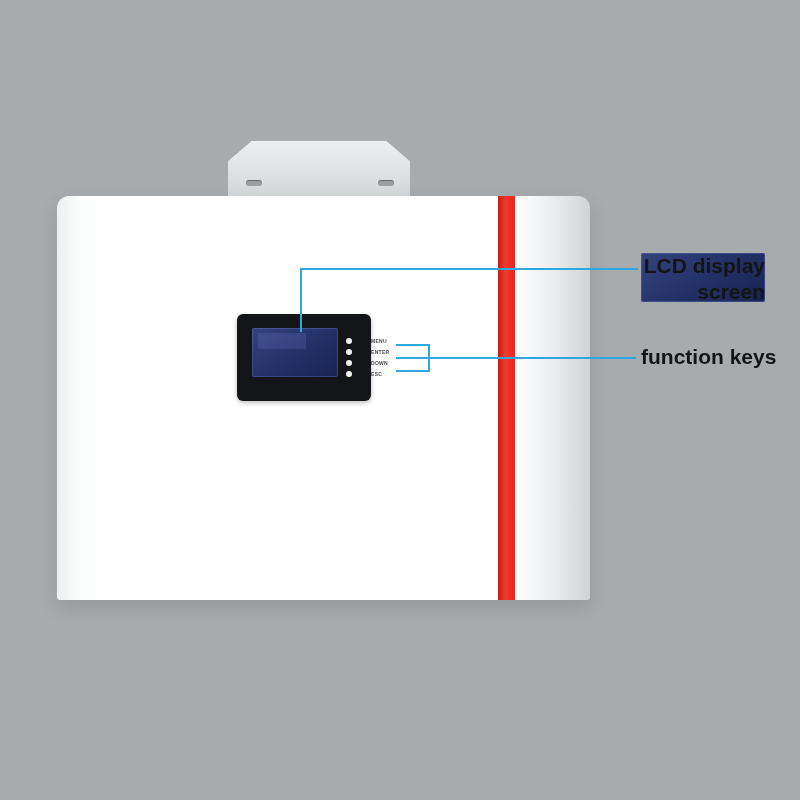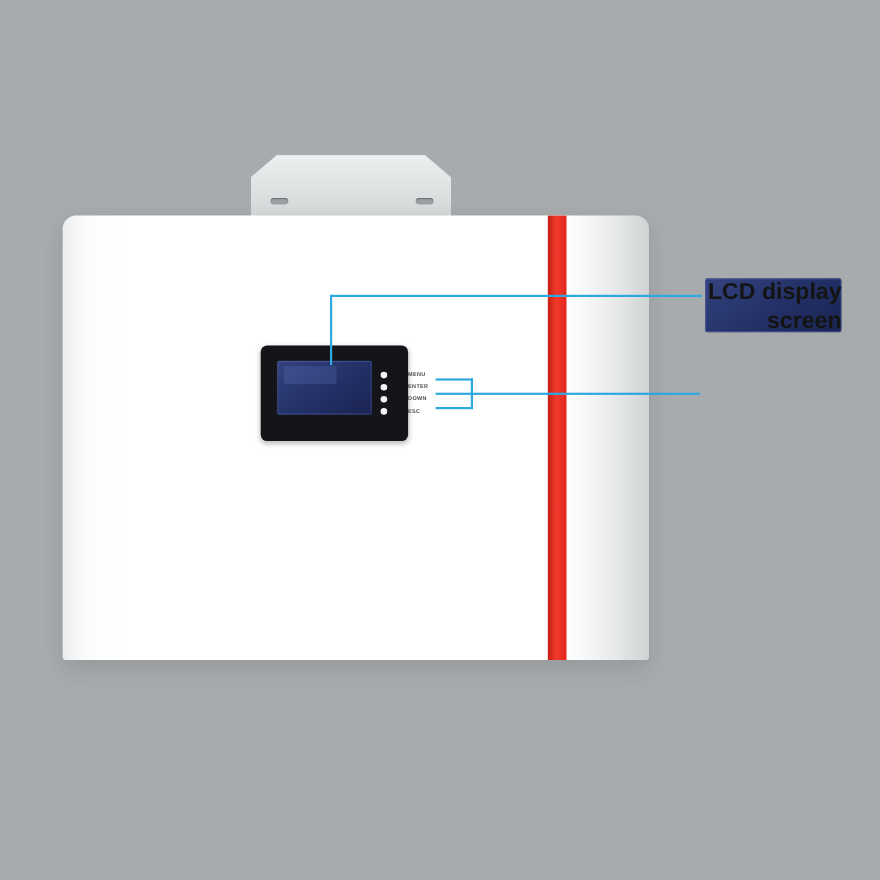--- a/index.html
+++ b/index.html
@@ -121,14 +121,15 @@
   <div class="line lcd-line-v"></div>
   <div class="line lcd-line-h"></div>
 
   <div class="line fk-line-1"></div>
   <div class="line fk-line-2"></div>
   <div class="line fk-line-3"></div>
   <div class="line fk-line-v"></div>
   <div class="line fk-line-h"></div>
 
   <div class="annotation lcd">LCD display screen</div>
+  <div class="annotation fk">function keys</div>
 
 </div>
 
 </body></html>

